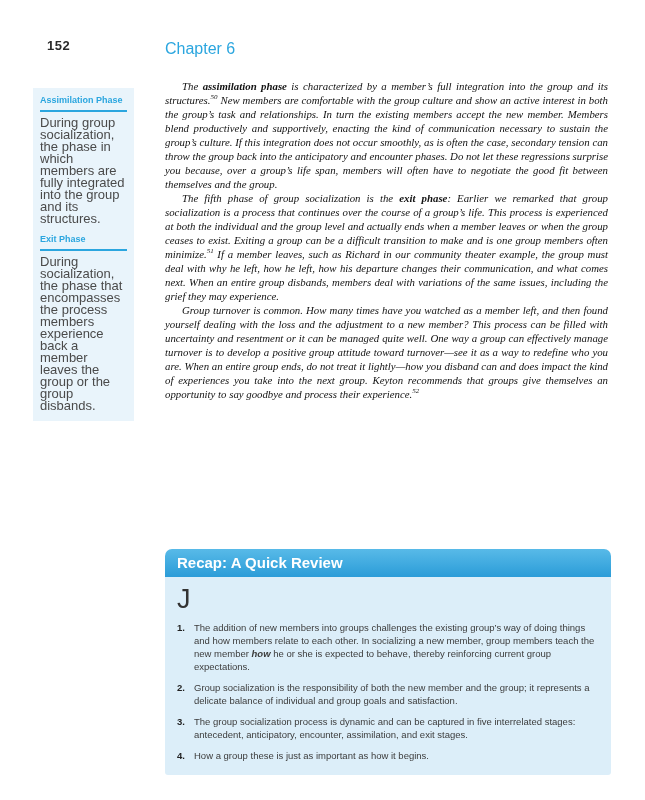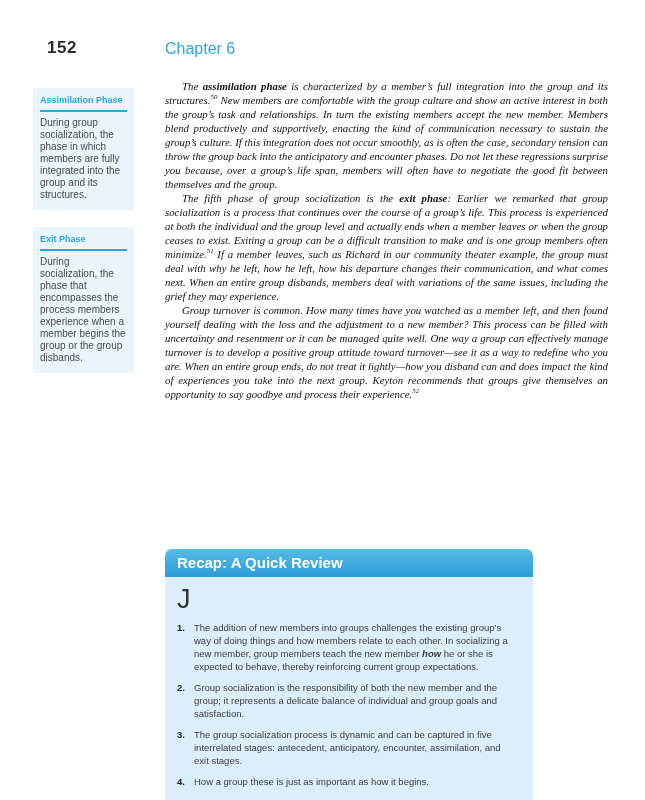--- a/index.html
+++ b/index.html
@@ -4,50 +4,50 @@
 <style>
   * { margin:0; padding:0; box-sizing:border-box; }
   html,body { background:#ffffff; }
   body {
     width:645px; height:800px; position:relative; overflow:hidden;
     font-family:"Liberation Serif", serif; color:#1a1a1a;
   }
   .folio {
     position:absolute; top:38px; left:47px;
     font-family:"Liberation Sans", sans-serif; font-weight:bold;
-    font-size:17px; color:#2b2b2b; letter-spacing:0.5px;
+    font-size:13px; color:#2b2b2b; letter-spacing:0.5px;
   }
   .chapter {
     position:absolute; top:40px; left:165px;
     font-family:"Liberation Sans", sans-serif;
     font-size:16px; color:#2ba6df;
   }
   
   .defbox {
     position:absolute; left:33px; width:101px;
     background:#e9f4fb; padding:7px 7px 9px 7px;
     font-family:"Liberation Sans", sans-serif;
   }
   .defbox-title {
     color:#2ba6df; font-weight:bold; font-size:9px; line-height:11px;
     border-bottom:2px solid #2ba6df; padding-bottom:4px; margin-bottom:5px;
   }
-  .defbox-body { font-size:10px; line-height:12px; color:#4a4a4a; }
+  .defbox-body { font-size:13px; line-height:12px; color:#4a4a4a; }
   
   .main-text {
     position:absolute; top:79px; left:165px; width:443px;
     font-size:10.8px; line-height:14px; text-align:justify; color:#111;font-style:italic;
   }
   .para { text-indent:17px; }
   .b { font-weight:bold; }
   .i { font-style:italic;font-weight:bold; }
   sup { font-size:7px; vertical-align:super; line-height:0; }
   
   .recap {
-    position:absolute; top:549px; left:165px; width:368px;
+    position:absolute; top:549px; left:165px; width:446px;
     font-family:"Liberation Sans", sans-serif;
   }
   .recap-header {
     background:linear-gradient(180deg, #58bae8 0%, #2b9cd8 100%);
     border-radius:7px 7px 0 0;
     color:#ffffff; font-weight:bold; font-size:15px;
     padding:5px 12px 6px 12px;
   }
   .recap-body {
     background:#dceef9; padding:10px 16px 13px 12px;
@@ -71,21 +71,21 @@
   <div class="folio">152</div>
   <div class="chapter">Chapter 6</div>
 
   <aside>
     <div class="defbox" style="top:88px;">
       <div class="defbox-title">Assimilation Phase</div>
       <div class="defbox-body">During group socialization, the phase in which members are fully integrated into the group and its structures.</div>
     </div>
     <div class="defbox" style="top:227px;">
       <div class="defbox-title">Exit Phase</div>
-      <div class="defbox-body">During socialization, the phase that encompasses the process members experience when a member begins the group or the group disbands.</div>
+      <div class="defbox-body">During socialization, the phase that encompasses the process members experience back a member leaves the group or the group disbands.</div>
     </div>
   </aside>
 
   <main class="main-text">
     <p class="para"><span>The </span><span class="b">assimilation phase</span><span> is characterized by a member’s full integration into the group and its structures.</span><sup>50</sup><span> New members are comfortable with the group culture and show an active interest in both the group’s task and relationships. In turn the existing members accept the new member. Members blend productively and supportively, enacting the kind of communication necessary to sustain the group’s culture. If this integration does not occur smoothly, as is often the case, secondary tension can throw the group back into the anticipatory and encounter phases. Do not let these regressions surprise you because, over a group’s life span, members will often have to negotiate the good fit between themselves and the group.</span></p>
     <p class="para"><span>The fifth phase of group socialization is the </span><span class="b">exit phase</span><span>: Earlier we remarked that group socialization is a process that continues over the course of a group’s life. This process is experienced at both the individual and the group level and actually ends when a member leaves or when the group ceases to exist. Exiting a group can be a difficult transition to make and is one group members often minimize.</span><sup>51</sup><span> If a member leaves, such as Richard in our community theater example, the group must deal with why he left, how he left, how his departure changes their communication, and what comes next. When an entire group disbands, members deal with variations of the same issues, including the grief they may experience.</span></p>
     <p class="para"><span>Group turnover is common. How many times have you watched as a member left, and then found yourself dealing with the loss and the adjustment to a new member? This process can be filled with uncertainty and resentment or it can be managed quite well. One way a group can effectively manage turnover is to develop a positive group attitude toward turnover—see it as a way to redefine who you are. When an entire group ends, do not treat it lightly—how you disband can and does impact the kind of experiences you take into the next group. Keyton recommends that groups give themselves an opportunity to say goodbye and process their experience.</span><sup>52</sup></p>
   </main>
 
   <section class="recap">

